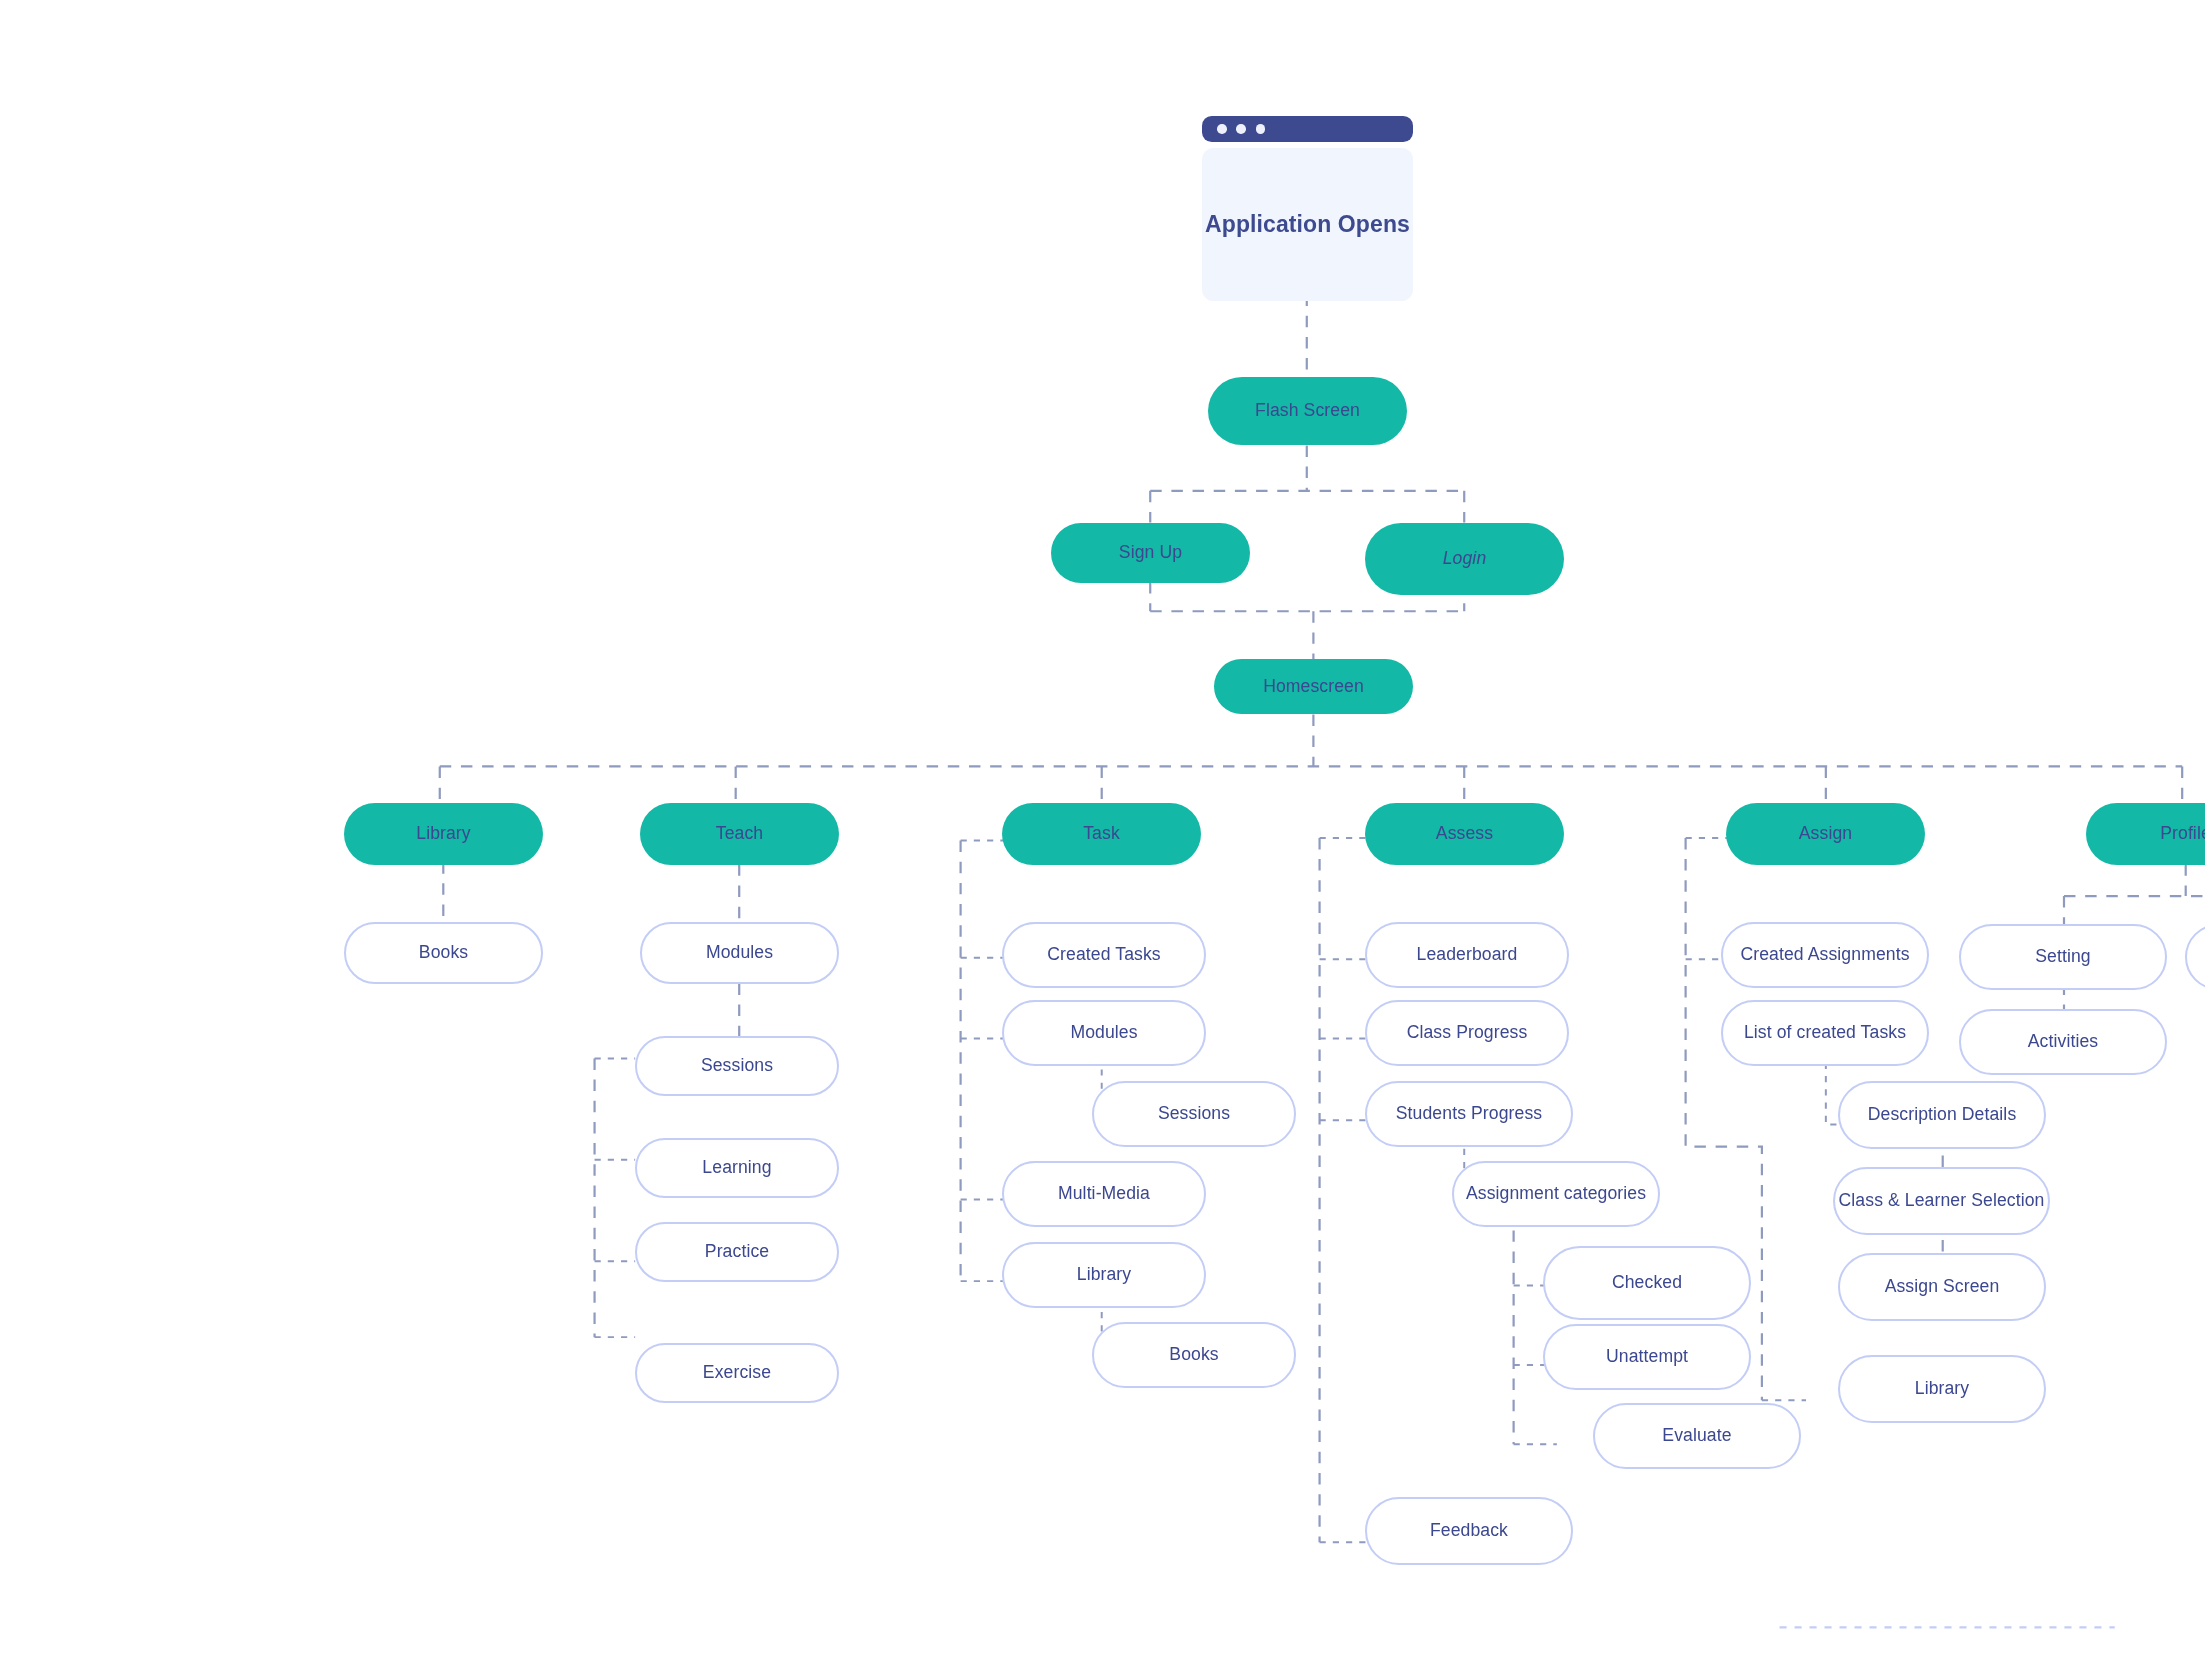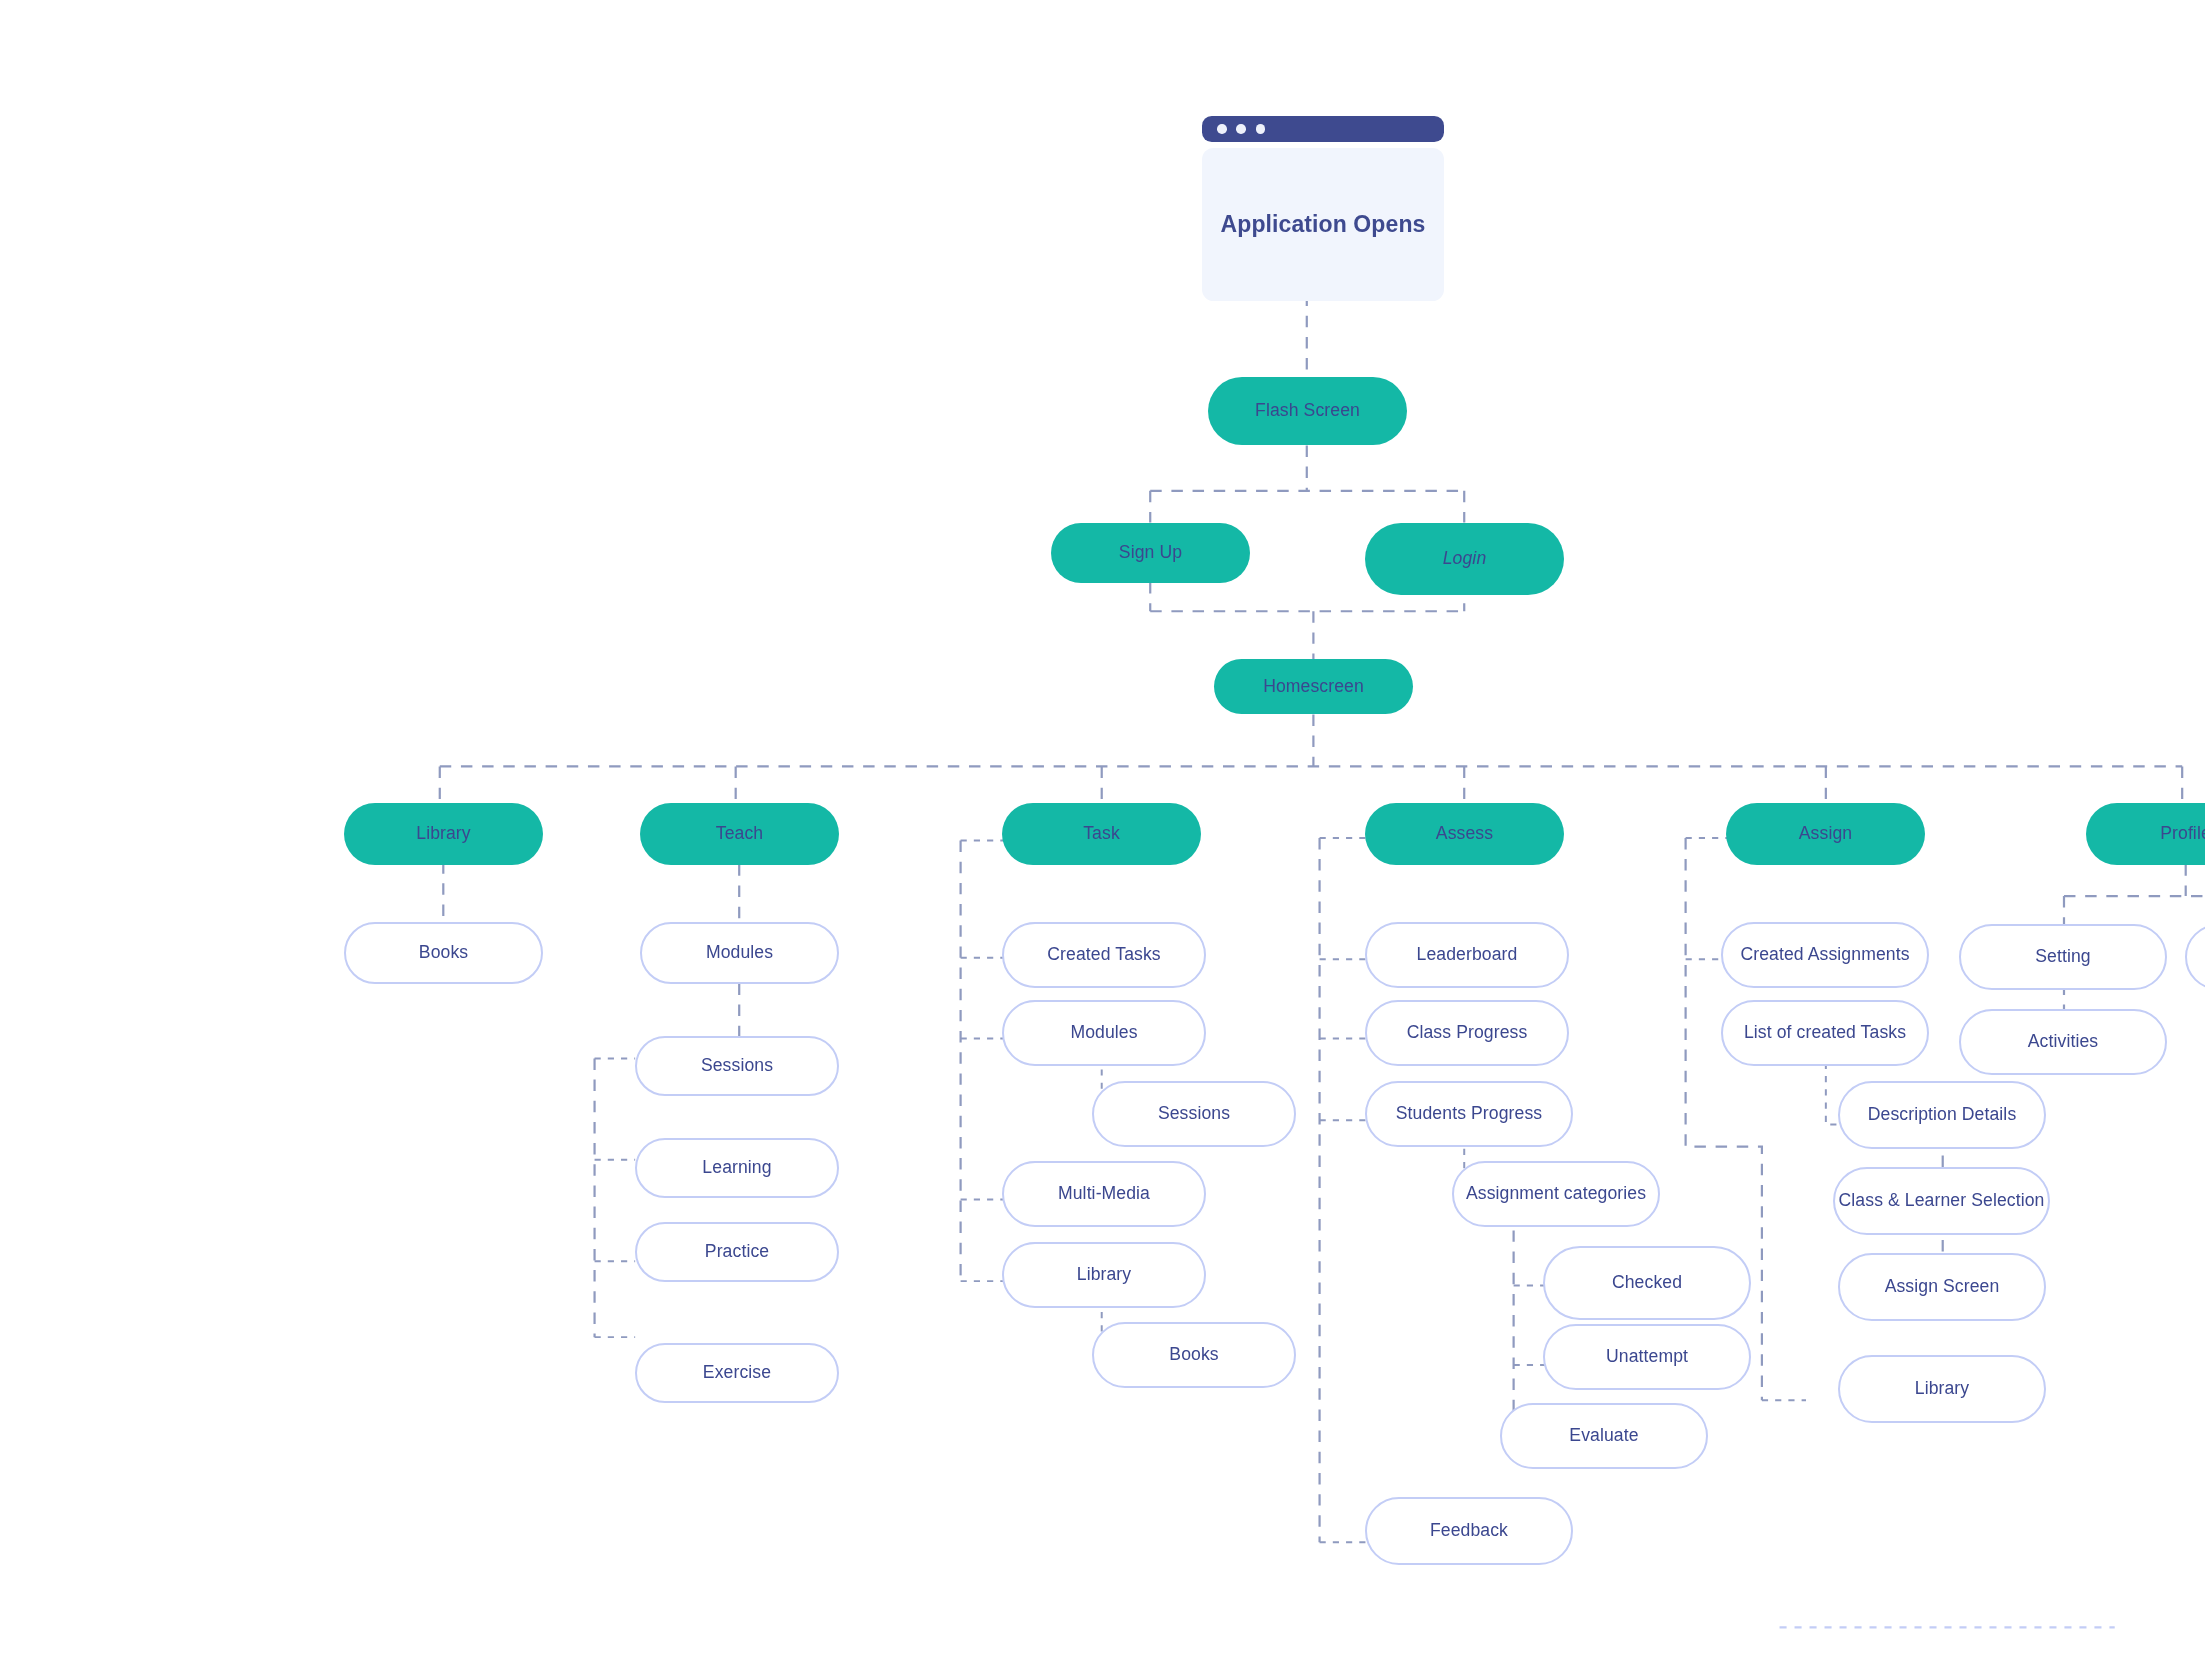--- a/index.html
+++ b/index.html
@@ -138,21 +138,21 @@
     <line x1="4956" y1="1960" x2="4956" y2="2032"></line>
     <path d="M4680 2032 H5192"></path>
     <line x1="4680" y1="2032" x2="4680" y2="2095"></line>
     <line x1="5192" y1="2032" x2="5192" y2="2095"></line>
 
     <line x1="4680" y1="2230" x2="4680" y2="2295"></line>
 
     <path d="M4035 3690 H4795" class="faint"></path>
   </svg>
 
-  <div class="win-card" style="left:1202px; top:116px; width:242px;">
+  <div class="win-card" style="left:1202px; top:116px; width:211px;">
     <div class="win-bar">
       <span class="win-dot"></span>
       <span class="win-dot"></span>
       <span class="win-dot"></span>
     </div>
     <div class="win-body" style="height:153px; margin-top:6.2px;">
       <span class="win-title">Application Opens</span>
     </div>
   </div>
 
@@ -241,21 +241,21 @@
   </div>
   <div class="node outlined" style="left:1452px; top:1161px; width:208px; height:66px;">
     <span>Assignment categories</span>
   </div>
   <div class="node outlined" style="left:1543px; top:1246px; width:208px; height:74px;">
     <span>Checked</span>
   </div>
   <div class="node outlined" style="left:1543px; top:1324px; width:208px; height:66px;">
     <span>Unattempt</span>
   </div>
-  <div class="node outlined" style="left:1500px; top:1403px; width:208px; height:66px;">
+  <div class="node outlined" style="left:1593px; top:1403px; width:208px; height:66px;">
     <span>Evaluate</span>
   </div>
   <div class="node outlined" style="left:1365px; top:1497px; width:208px; height:68px;">
     <span>Feedback</span>
   </div>
 
   <div class="node outlined" style="left:1721px; top:922px; width:208px; height:66px;">
     <span>Created Assignments</span>
   </div>
   <div class="node outlined" style="left:1721px; top:1000px; width:208px; height:66px;">

